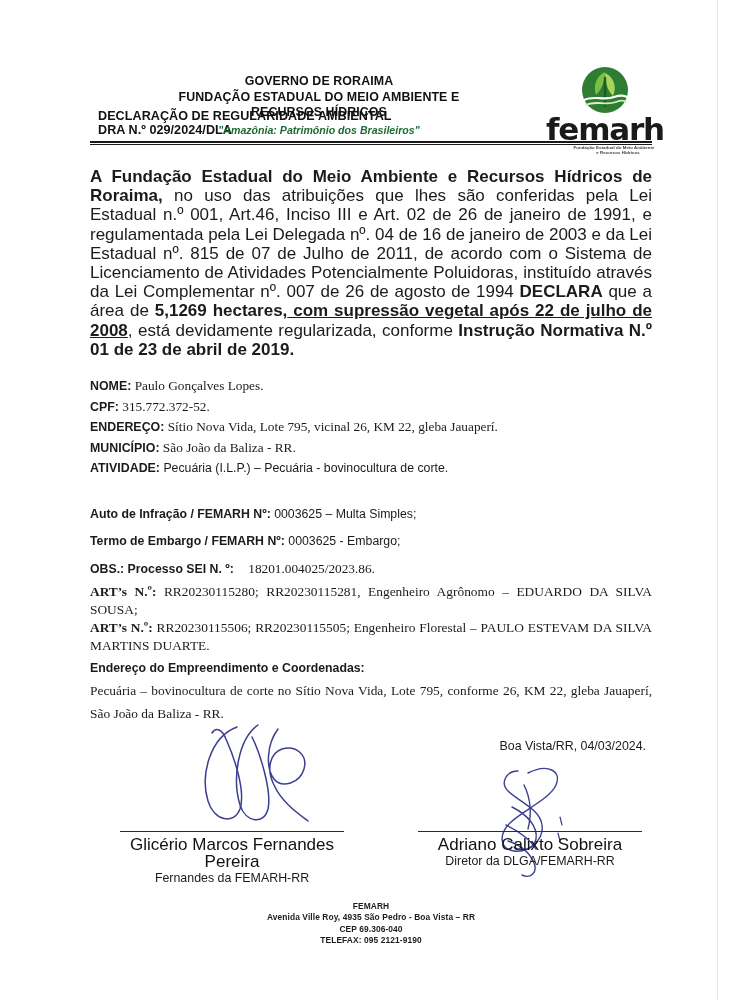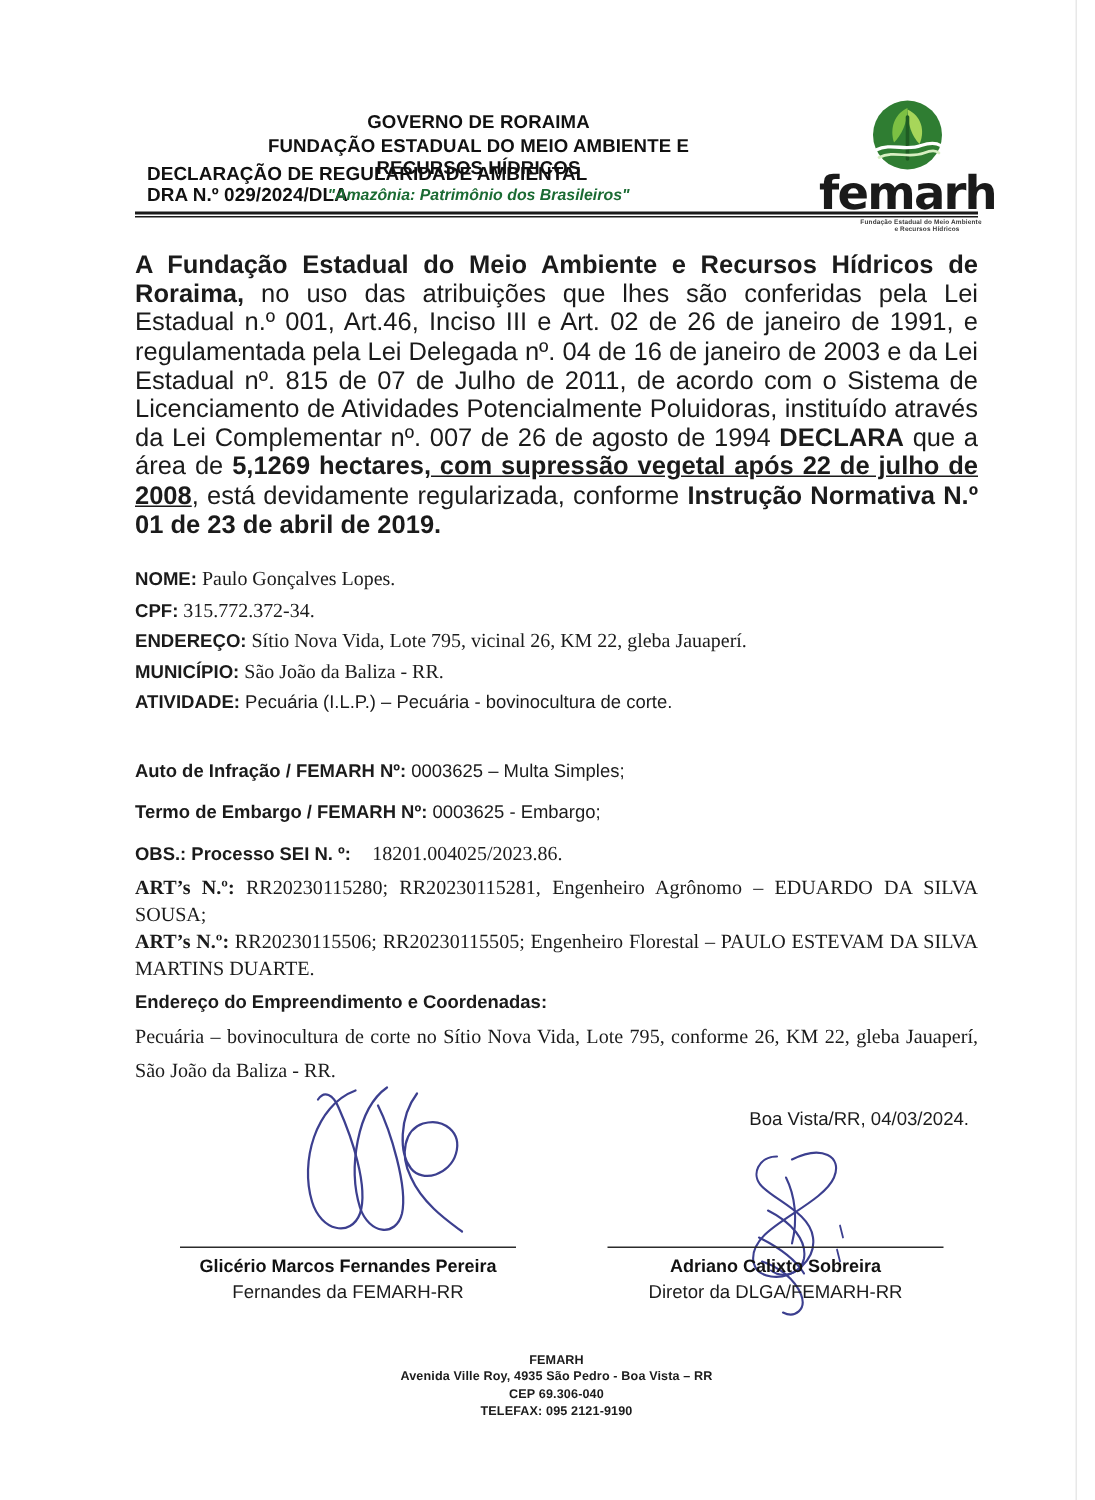--- a/index.html
+++ b/index.html
@@ -198,28 +198,28 @@
     font-weight: normal;
     color: #1b1b1b;
   }
   .sig-col {
     position: absolute;
     width: 240px;
     top: 92px;
     text-align: center;
   }
   .sig-col.left  { left: 22px; }
-  .sig-col.right { right: 15px; }
+  .sig-col.right { right: 2px; }
   .sig-line {
     border-top: 1.2px solid #2b2b2b;
     margin: 0 8px 4px 8px;
   }
   .sig-name {
-    font-weight: bold;
-    font-size: 12px;
+    font-weight: normal;
+    font-size: 17px;
     line-height: 17px;
     color: #111111;
   }
   .sig-role {
     font-size: 12.4px;
     line-height: 17px;
     color: #1b1b1b;
   }
   .ink {
     position: absolute;
@@ -275,21 +275,21 @@
 
     <div class="body-para">
       <span class="b">A Fundação Estadual do Meio Ambiente e Recursos Hídricos de Roraima,</span><span> no uso das atribuições que lhes são conferidas pela Lei Estadual n.º 001, Art.46, Inciso III e Art. 02 de 26 de janeiro de 1991, e regulamentada pela Lei Delegada nº. 04 de 16 de janeiro de 2003 e da Lei Estadual nº. 815 de 07 de Julho de 2011, de acordo com o Sistema de Licenciamento de Atividades Potencialmente Poluidoras, instituído através da Lei Complementar nº. 007 de 26 de agosto de 1994 </span><span class="b">DECLARA</span><span> que a área de </span><span class="b">5,1269 hectares,</span><span class="b u"> com supressão vegetal após 22 de julho de 2008</span><span>, está devidamente regularizada, conforme </span><span class="b">Instrução Normativa N.º 01 de 23 de abril de 2019.</span>
     </div>
 
     <div class="field-block">
       <div class="field-line">
         <span class="lbl">NOME:</span><span class="val-serif"> Paulo Gonçalves Lopes.</span>
       </div>
       <div class="field-line">
-        <span class="lbl">CPF:</span><span class="val-serif"> 315.772.372-34.</span>
+        <span class="lbl">CPF:</span><span class="val-serif"> 315.772.372-52.</span>
       </div>
       <div class="field-line">
         <span class="lbl">ENDEREÇO:</span><span class="val-serif"> Sítio Nova Vida, Lote 795, vicinal 26, KM 22, gleba Jauaperí.</span>
       </div>
       <div class="field-line">
         <span class="lbl">MUNICÍPIO:</span><span class="val-serif">  São João da Baliza - RR.</span>
       </div>
       <div class="field-line">
         <span class="lbl">ATIVIDADE:</span><span class="val-sans"> Pecuária (I.L.P.) – Pecuária - bovinocultura de corte.</span>
       </div>

